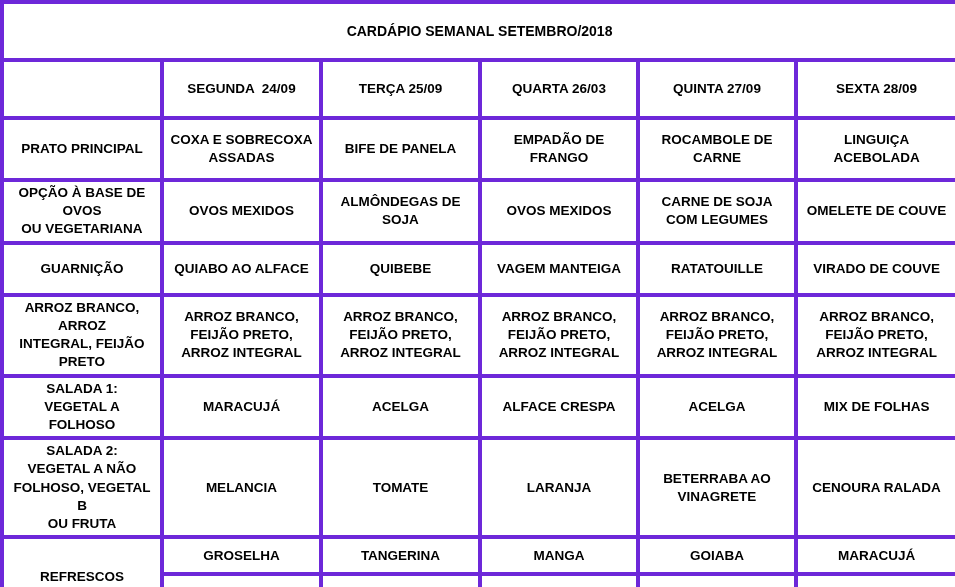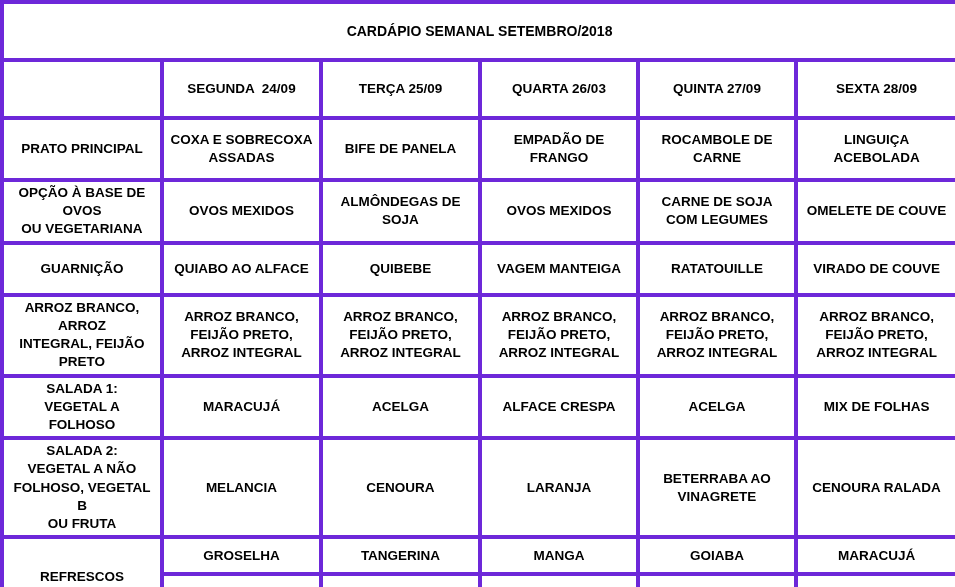--- a/index.html
+++ b/index.html
@@ -122,21 +122,21 @@
       <td>ACELGA</td>
       <td>MIX DE FOLHAS</td>
     </tr>
 
     <tr class="r6">
       <td>SALADA 2:
 VEGETAL A NÃO
 FOLHOSO, VEGETAL B
 OU FRUTA</td>
       <td>MELANCIA</td>
-      <td>CENOURA</td>
+      <td>TOMATE</td>
       <td>LARANJA</td>
       <td>BETERRABA AO VINAGRETE</td>
       <td>CENOURA RALADA</td>
     </tr>
 
     <tr class="r7a">
       <td rowspan="2">REFRESCOS</td>
       <td>GROSELHA</td>
       <td>TANGERINA</td>
       <td>MANGA</td>

